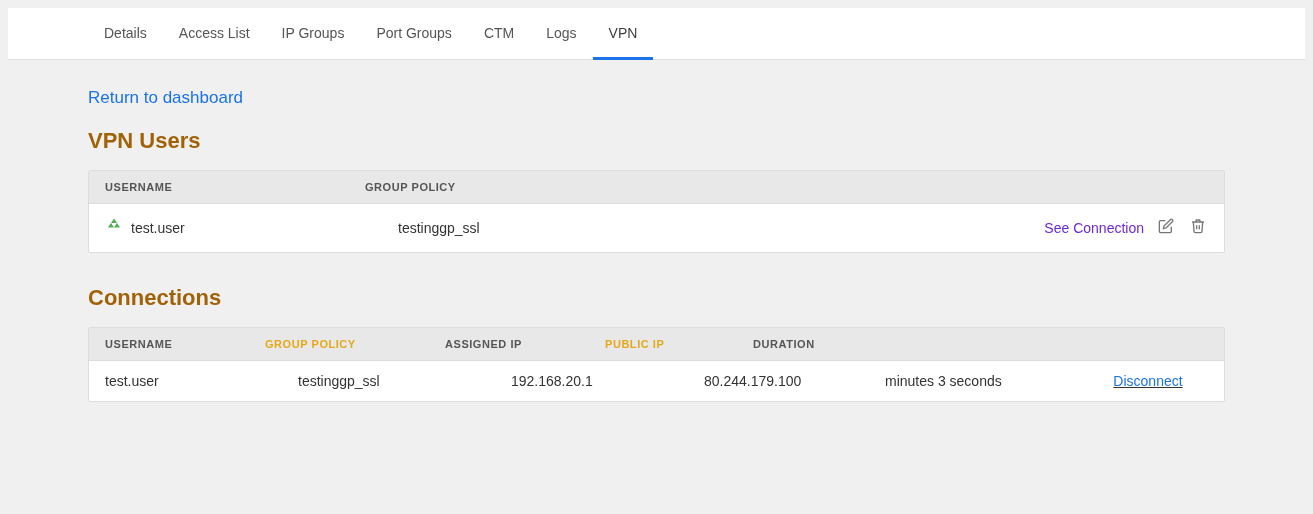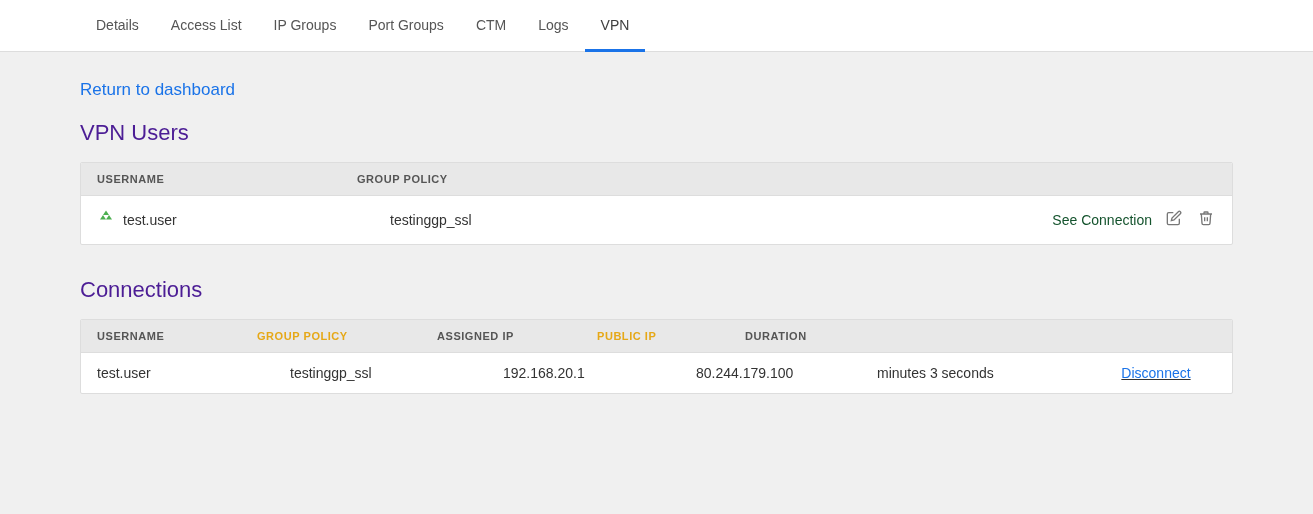--- a/index.html
+++ b/index.html
@@ -5,21 +5,21 @@
     * { box-sizing: border-box; margin: 0; padding: 0; }
     body {
       background: #f0f0f0;
       font-family: 'Segoe UI', Arial, sans-serif;
       font-size: 14px;
       color: #333;
     }
     .page-wrapper {
       background: #f0f0f0;
       min-height: 514px;
-      padding: 0;
+      padding: 8px;
     }
     
     .tab-bar {
       background: #fff;
       border-bottom: 1px solid #ddd;
       display: flex;
       align-items: center;
       padding: 0 80px;
       height: 52px;
     }
@@ -47,22 +47,22 @@
       color: #1a73e8;
       text-decoration: none;
       font-size: 17px;
       display: inline-block;
       margin-bottom: 20px;
       cursor: pointer;
       margin-top: 8px;
     }
     .section-title {
       font-size: 22px;
-      font-weight: 400;
-      color: #4c1d95;
+      font-weight: 700;
+      color: #a16207;
       margin-bottom: 16px;
     }
     
     .table-container {
       background: #fff;
       border: 1px solid #ddd;
       border-radius: 2px;
       margin-bottom: 32px;
       overflow: hidden;
     }
@@ -93,21 +93,21 @@
     .vpn-col-policy { flex: 1; }
     .vpn-col-actions { display: flex; align-items: center; gap: 12px; }
 
     
     .vpn-user-icon {
       color: #4caf50;
       font-size: 16px;
     }
 
     .see-connection-link {
-      color: #14532d;
+      color: #6d28d9;
       text-decoration: none;
       cursor: pointer;
       font-size: 14px;
       margin-left: 32px;
     }
 
     .action-icon {
       color: #777;
       cursor: pointer;
       font-size: 16px;

